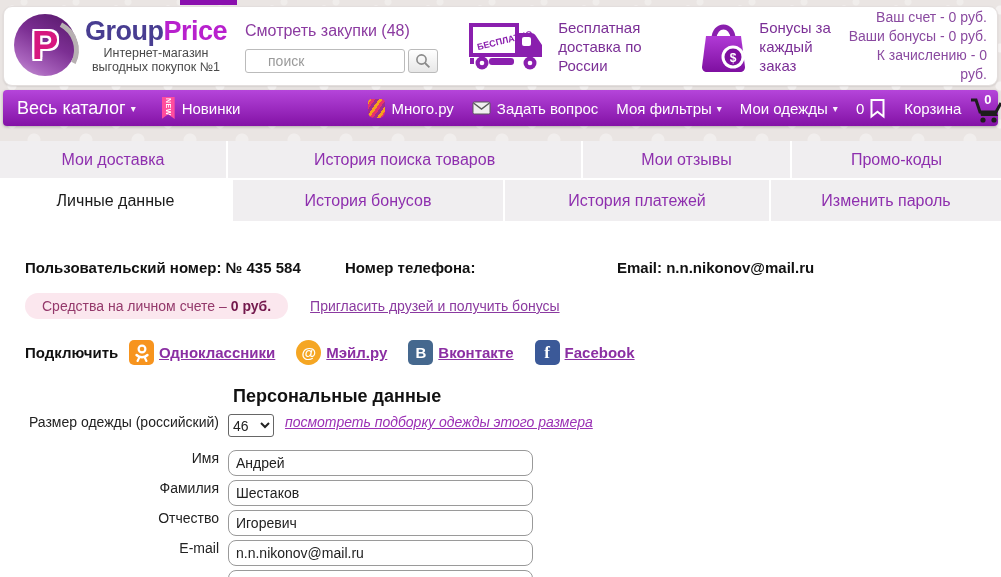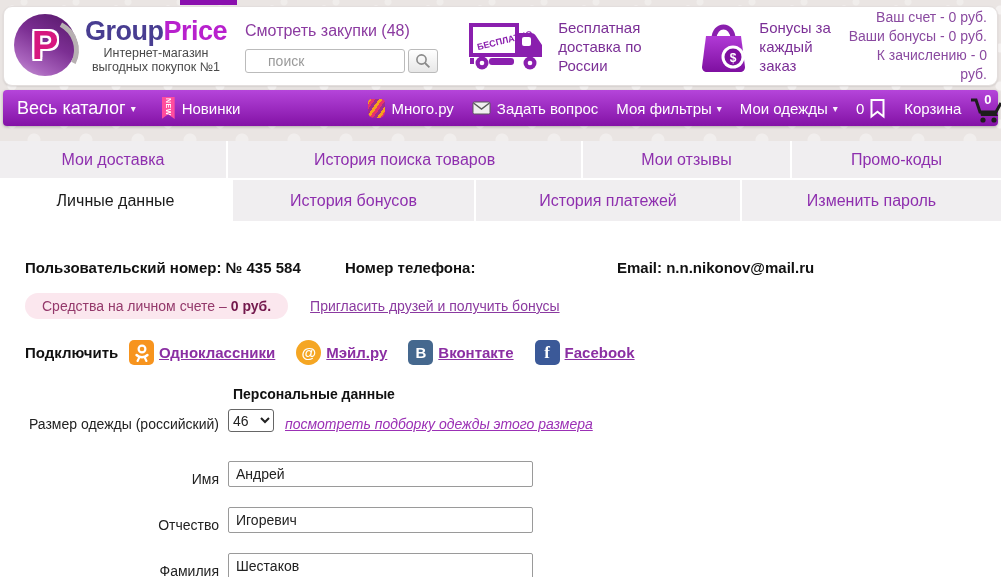--- a/index.html
+++ b/index.html
@@ -86,47 +86,47 @@
   .tabs-row { display:flex; }
   .tabs-row-top { height:37px; }
   .tabs-row-main { margin-top:2px; height:41px; }
   .tab {
     display:flex; align-items:center; justify-content:center;
     background:#f0eef0; color:#8e2fae; font-size:16px; cursor:pointer; margin-right:2px;
   }
   .tab:last-child { margin-right:0; flex:1; }
   .tab.active { background:#fff; color:#1b1b1b; cursor:default; }
   .t1-0{width:226px;} .t1-1{width:353px;} .t1-2{width:207px;}
-  .t2-0{width:231px;} .t2-1{width:241px;} .t2-2{width:264px;}
+  .t2-0{width:231px;} .t2-1{width:270px;} .t2-2{width:264px;}
 
   
   .content { background:#fff; min-height:360px; padding-top:38px; }
   .info-row { display:flex; padding-left:25px; font-size:15px; font-weight:bold; color:#111; }
   .info-user { width:320px; } .info-phone { width:272px; }
 
   .badges-row { display:flex; align-items:center; margin:17px 0 0 25px; font-size:14px; }
   .pill { background:#fbe7ee; border-radius:14px; padding:5px 17px; color:#94396b; margin-right:12px; }
   .pill b { color:#73184c; }
   .invite-link { color:#8b3aa0; margin-left:10px; cursor:pointer; text-decoration:underline; }
 
   .social-row { display:flex; align-items:center; margin:21px 0 0 25px; font-size:15px; }
   .connect-label { font-weight:bold; color:#111; width:104px; }
   .social-item { display:flex; align-items:center; margin-right:21px; cursor:pointer; }
   .social-icon { width:25px; height:25px; border-radius:5px; display:flex; align-items:center; justify-content:center; margin-right:5px; }
   .si-ok { background:#f7941e; } .si-mail { background:#f5a623; border-radius:50%; }
   .si-vk { background:#45688e; } .si-fb { background:#3b5998; }
   .social-glyph { color:#fff; font-weight:bold; font-size:15px; line-height:1; }
   .social-link { color:#8b2fa3; font-weight:bold; text-decoration:underline; }
 
-  .form-heading { margin:21px 0 0 233px; font-size:14px; font-weight:bold; color:#111; }
-  .form-row { display:flex; align-items:flex-end; margin-top:4px; font-size:14px; }
+  .form-heading { margin:21px 0 0 233px; font-size:18px; font-weight:bold; color:#111; }
+  .form-row { display:flex; align-items:flex-start; margin-top:4px; font-size:14px; }
   .form-row.size-row { margin-top:7px; }
   .form-row.first-field { margin-top:13px; }
   .form-label { width:228px; text-align:right; padding-right:9px; color:#222; }
-  .txt { width:305px; height:26px; border:1px solid #9a9a9a; border-radius:2px; padding:3px 7px; font-size:14px; color:#222; font-family:inherit;margin-top:16px; }
+  .txt { width:305px; height:26px; border:1px solid #9a9a9a; border-radius:8px; padding:3px 7px; font-size:14px; color:#222; font-family:inherit; }
   .size-select { width:46px; height:23px; border:1px solid #666; border-radius:3px; font-size:14px; font-family:inherit; color:#222; background:#fff; }
   .size-link { font-size:14px; font-style:italic; color:#9b30b5; text-decoration:underline; margin-left:11px; cursor:pointer; }
 </style>
 </head>
 <body>
 
 <div class="top-sliver-bar"></div>
 
 <div class="header-card">
   <div class="logo-wrap">
@@ -323,26 +323,26 @@
       <option>46</option>
     </select>
     <a class="size-link">посмотреть подборку одежды этого размера</a>
   </div>
 
   <div class="form-row first-field">
     <span class="form-label">Имя</span>
     <input class="txt" value="Андрей" style="">
   </div>
   <div class="form-row">
+    <span class="form-label">Фамилия</span>
+    <input class="txt" value="Шестаков" style="">
+  </div>
+  <div class="form-row">
     <span class="form-label">Отчество</span>
     <input class="txt" value="Игоревич" style="">
-  </div>
-  <div class="form-row">
-    <span class="form-label">Фамилия</span>
-    <input class="txt" value="Шестаков" style="">
   </div>
   <div class="form-row">
     <span class="form-label">E-mail</span>
     <input class="txt" value="n.n.nikonov@mail.ru" style="">
   </div>
   <div class="form-row">
     <span class="form-label"></span>
     <input class="txt" value="+7 (9__) ___-____" style="">
   </div>
 

